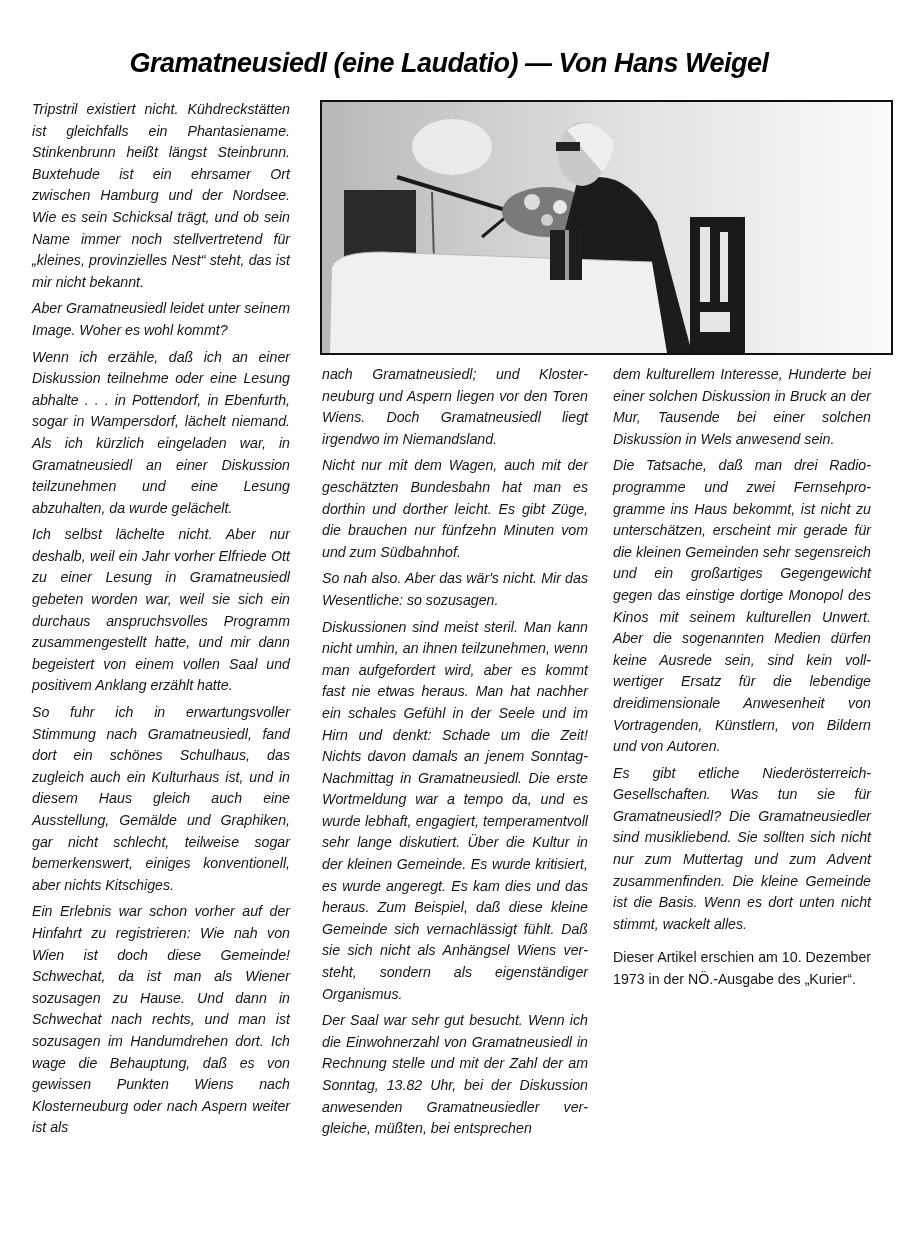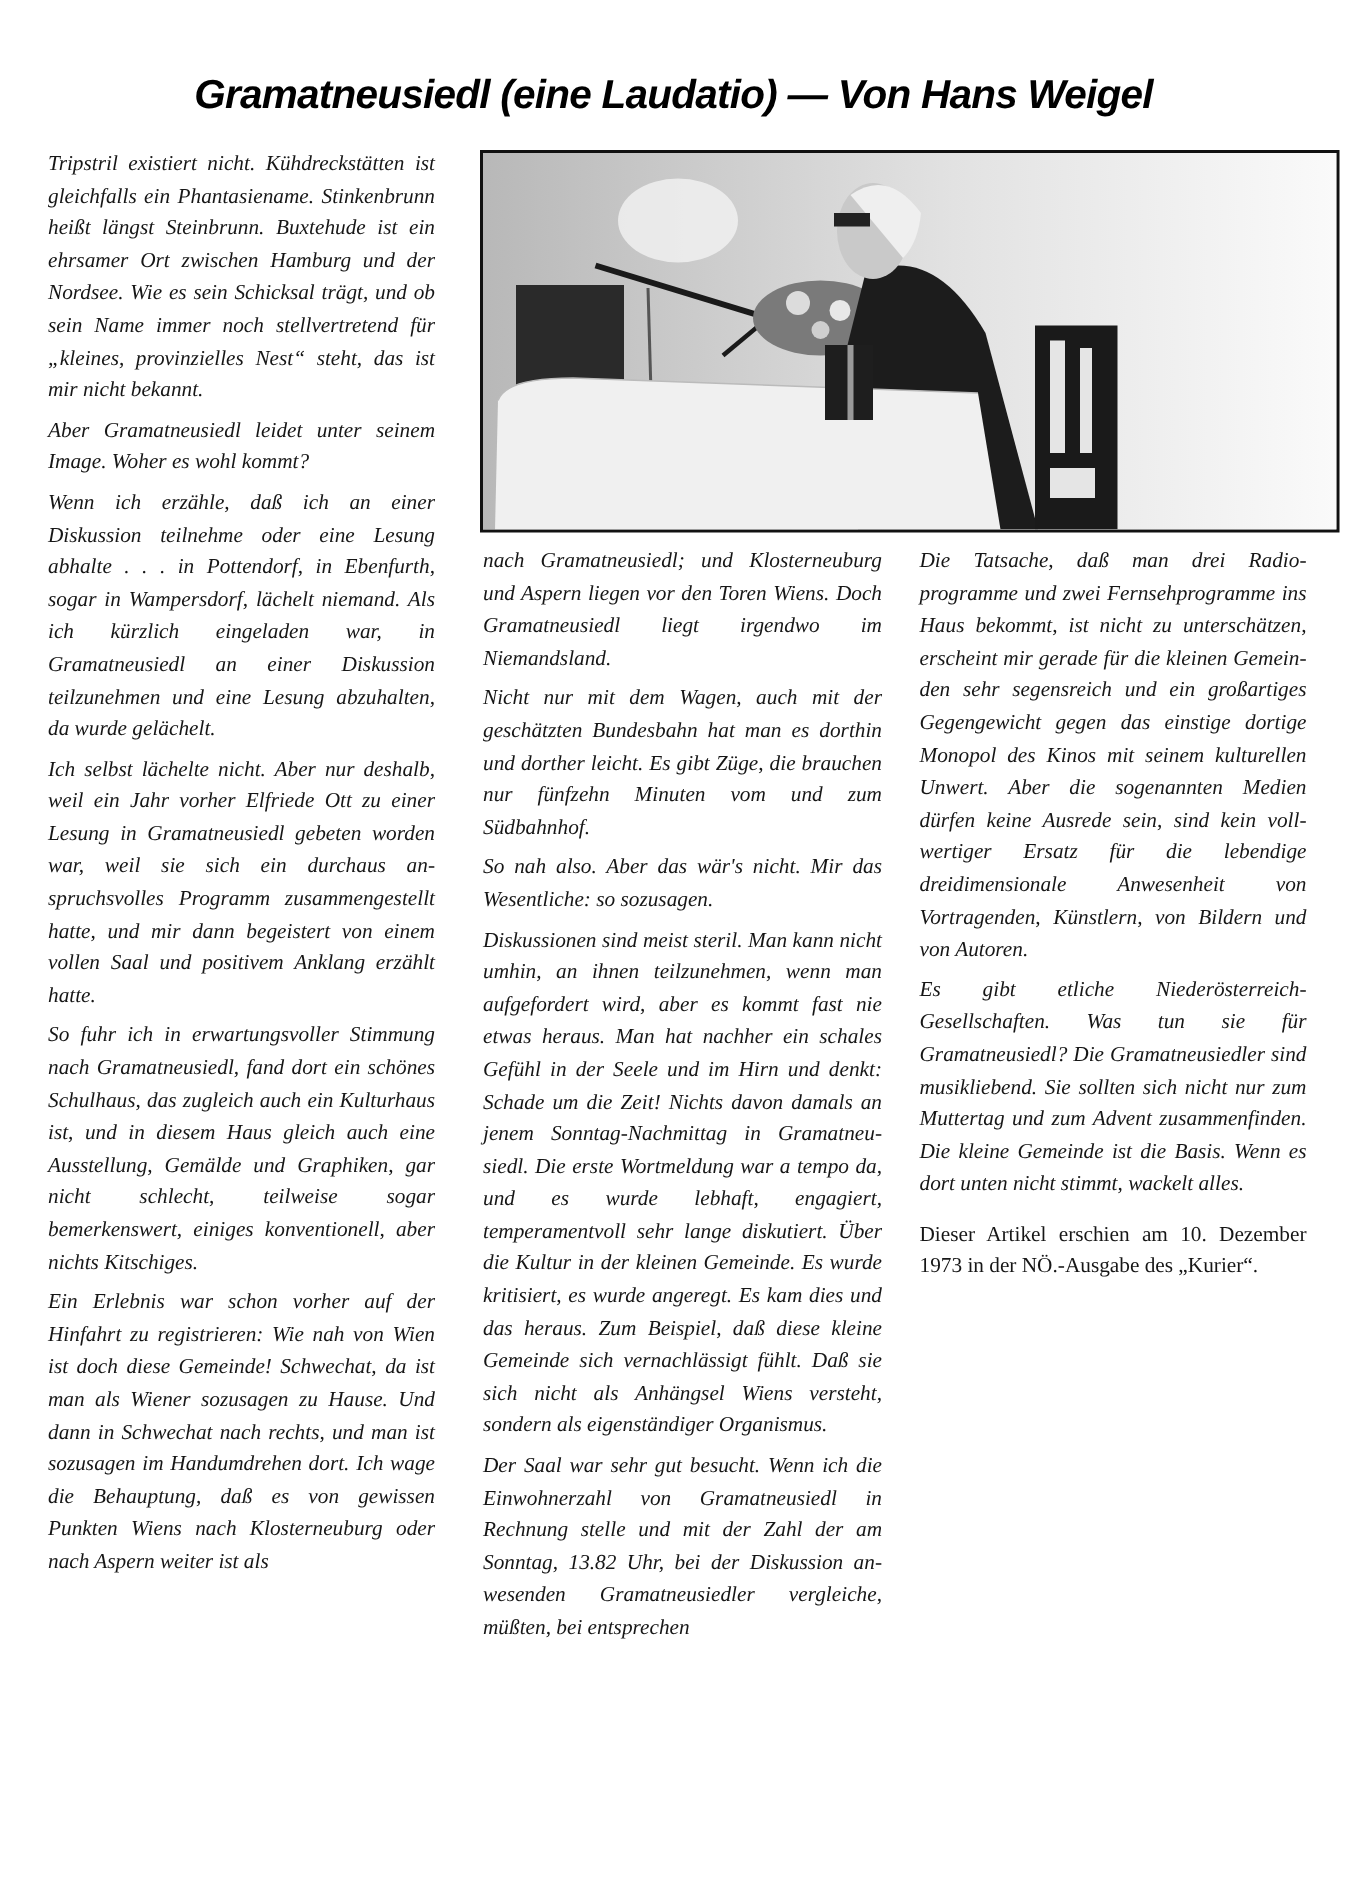--- a/index.html
+++ b/index.html
@@ -6,21 +6,21 @@
   body { width: 898px; height: 1254px; position: relative; overflow: hidden; color: #111; }
   .title {
     position: absolute; left: 0; top: 30px; width: 898px; text-align: center;
     font-family: "Liberation Sans", sans-serif; font-weight: bold; font-style: italic;
     font-size: 27px; letter-spacing: -0.5px; color: #000;
   }
   .col {
     position: absolute; font-family: "Liberation Sans", sans-serif; font-style: italic;
     font-size: 14.2px; line-height: 21.6px; text-align: justify; color: #161616;
   }
-  .col p { margin: 0 0 5px 0; hyphens: manual; font-family: Liberation Serif, serif; }
+  .col p { margin: 0 0 5px 0; hyphens: manual; }
   .col1 { left: 32px; top: 99px; width: 258px; }
   .col2 { left: 322px; top: 364px; width: 266px; }
   .col3 { left: 613px; top: 364px; width: 258px; }
   .col p.note { font-style: normal; margin-top: 12px; }
   .photo {
     position: absolute; left: 320px; top: 100px; width: 573px; height: 255px;
     border: 2px solid #111; box-sizing: border-box; overflow: hidden; background: #fff;
   }
   .photo svg { display: block; }
 </style>
@@ -81,16 +81,17 @@
 
 <div class="col col2">
   <p>nach Gramatneusiedl; und Kloster­neuburg und Aspern liegen vor den Toren Wiens. Doch Gramatneusiedl liegt irgendwo im Niemandsland.</p>
   <p>Nicht nur mit dem Wagen, auch mit der geschätzten Bundesbahn hat man es dorthin und dorther leicht. Es gibt Züge, die brauchen nur fünfzehn Minuten vom und zum Südbahnhof.</p>
   <p>So nah also. Aber das wär's nicht. Mir das Wesentliche: so sozusagen.</p>
   <p>Diskussionen sind meist steril. Man kann nicht umhin, an ihnen teilzu­nehmen, wenn man aufgefordert wird, aber es kommt fast nie etwas heraus. Man hat nachher ein scha­les Gefühl in der Seele und im Hirn und denkt: Schade um die Zeit! Nichts davon damals an jenem Sonntag-Nachmittag in Gramatneu­siedl. Die erste Wortmeldung war a tempo da, und es wurde lebhaft, engagiert, temperamentvoll sehr lange diskutiert. Über die Kultur in der kleinen Gemeinde. Es wurde kritisiert, es wurde angeregt. Es kam dies und das heraus. Zum Bei­spiel, daß diese kleine Gemeinde sich vernachlässigt fühlt. Daß sie sich nicht als Anhängsel Wiens ver­steht, sondern als eigenständiger Organismus.</p>
   <p>Der Saal war sehr gut besucht. Wenn ich die Einwohnerzahl von Gramatneusiedl in Rechnung stelle und mit der Zahl der am Sonntag, 13.82 Uhr, bei der Diskussion an­wesenden Gramatneusiedler ver­gleiche, müßten, bei entsprechen­</p>
 </div>
 
 <div class="col col3">
+  <p>dem kulturellem Interesse, Hun­derte bei einer solchen Diskussion in Bruck an der Mur, Tausende bei einer solchen Diskussion in Wels anwesend sein.</p>
   <p>Die Tatsache, daß man drei Radio­programme und zwei Fernsehpro­gramme ins Haus bekommt, ist nicht zu unterschätzen, erscheint mir gerade für die kleinen Gemein­den sehr segensreich und ein groß­artiges Gegengewicht gegen das einstige dortige Monopol des Kinos mit seinem kulturellen Unwert. Aber die sogenannten Medien dürfen keine Ausrede sein, sind kein voll­wertiger Ersatz für die lebendige dreidimensionale Anwesenheit von Vortragenden, Künstlern, von Bil­dern und von Autoren.</p>
   <p>Es gibt etliche Niederösterreich-Gesellschaften. Was tun sie für Gramatneusiedl? Die Gramatneu­siedler sind musikliebend. Sie soll­ten sich nicht nur zum Muttertag und zum Advent zusammenfinden. Die kleine Gemeinde ist die Basis. Wenn es dort unten nicht stimmt, wackelt alles.</p>
   <p class="note">Dieser Artikel erschien am 10. De­zember 1973 in der NÖ.-Ausgabe des „Kurier“.</p>
 </div>
 
 </body></html>

